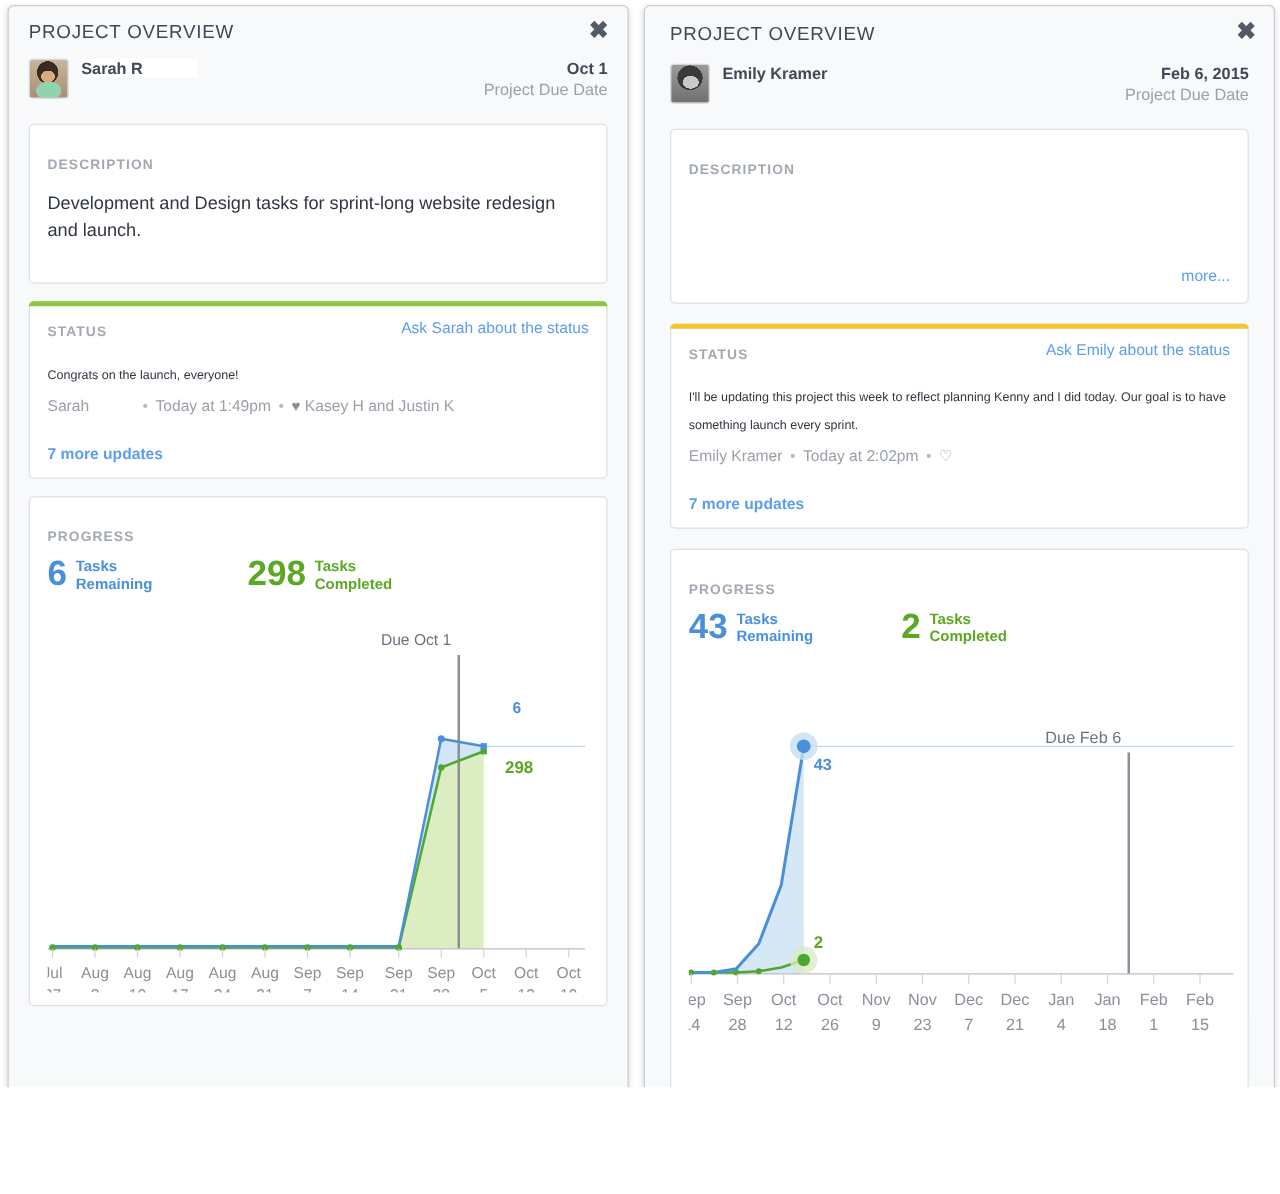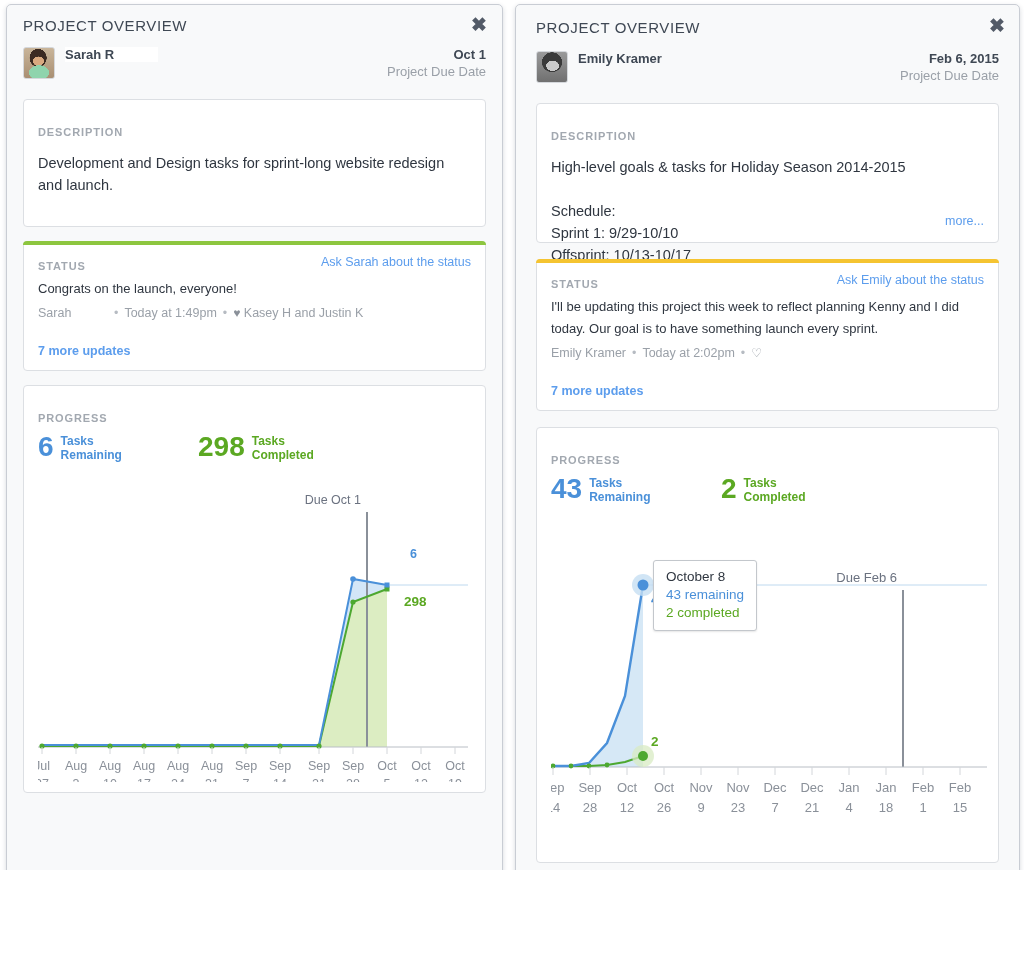--- a/index.html
+++ b/index.html
@@ -203,22 +203,22 @@
   }
   .ask-link {
     position: absolute;
     right: 0;
     top: -1px;
     font-size: 12.5px;
     color: #5c9ded;
     cursor: pointer;
   }
   .status-text {
-    margin-top: 8px;
-    font-size: 13px;
+    margin-top: 20px;
+    font-size: 10px;
     line-height: 22px;
     color: #2f3640;
   }
   .status-meta {
     margin-top: 6px;
     font-size: 12.5px;
     color: #9aa0a8;
   }
   .status-meta .nm { display: inline-block; }
   .sep { padding: 0 6px; color: #b6bbc2; }
@@ -424,25 +424,20 @@
           <div class="av-inner"></div>
         </div>
       <div class="owner-name">Emily Kramer</div>
       <div class="owner-role">Project Owner</div>
       <div class="due-date">Feb 6, 2015</div>
       <div class="due-label">Project Due Date</div>
     </div>
 
     <div class="card desc-card" style="margin-top:10px;">
       <div class="card-label">DESCRIPTION</div>
-      <div class="desc-text">High-level goals &amp; tasks for Holiday Season 2014-2015
-
-Schedule:
-Sprint 1: 9/29-10/10
-Offsprint: 10/13-10/17</div>
       <div class="more-link">more...</div>
     </div>
 
     <div class="card status-card" style="margin-top:16px;">
       <div class="card-accent accent-yellow"></div>
       <div class="status-head">
         <span class="card-label">STATUS</span>
         <span class="ask-link">Ask Emily about the status</span>
       </div>
       <div class="status-text">I'll be updating this project this week to reflect planning Kenny and I did today. Our goal is to have something launch every sprint.</div>
@@ -532,22 +527,17 @@
               <text x="298" y="282">4</text>
             <text x="335" y="262">Jan</text>
               <text x="335" y="282">18</text>
             <text x="372" y="262">Feb</text>
               <text x="372" y="282">1</text>
             <text x="409" y="262">Feb</text>
               <text x="409" y="282">15</text>
           </g>
         </svg>
 
-        <div class="tooltip-box" style="left:102px; top:30px;">
-          <div class="tt-title">October 8</div>
-          <div class="tt-rem">43 remaining</div>
-          <div class="tt-comp">2 completed</div>
-        </div>
       </div>
     </div>
   </div>
 
 </div>
 
 </body></html>

